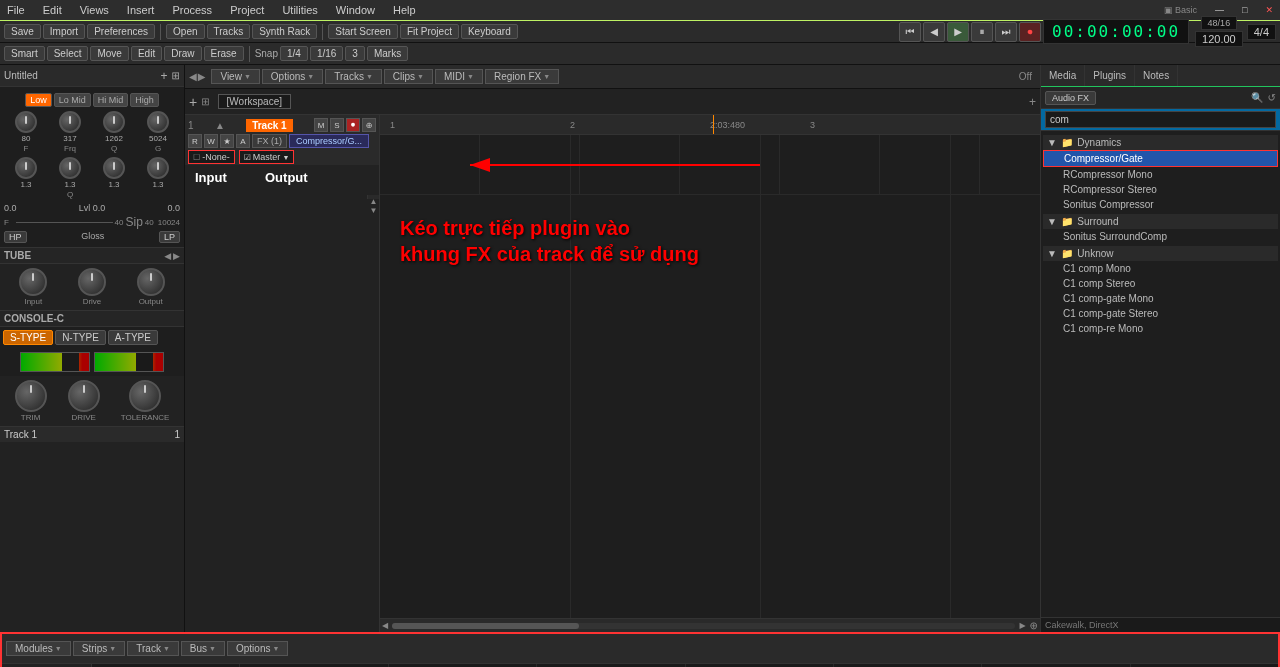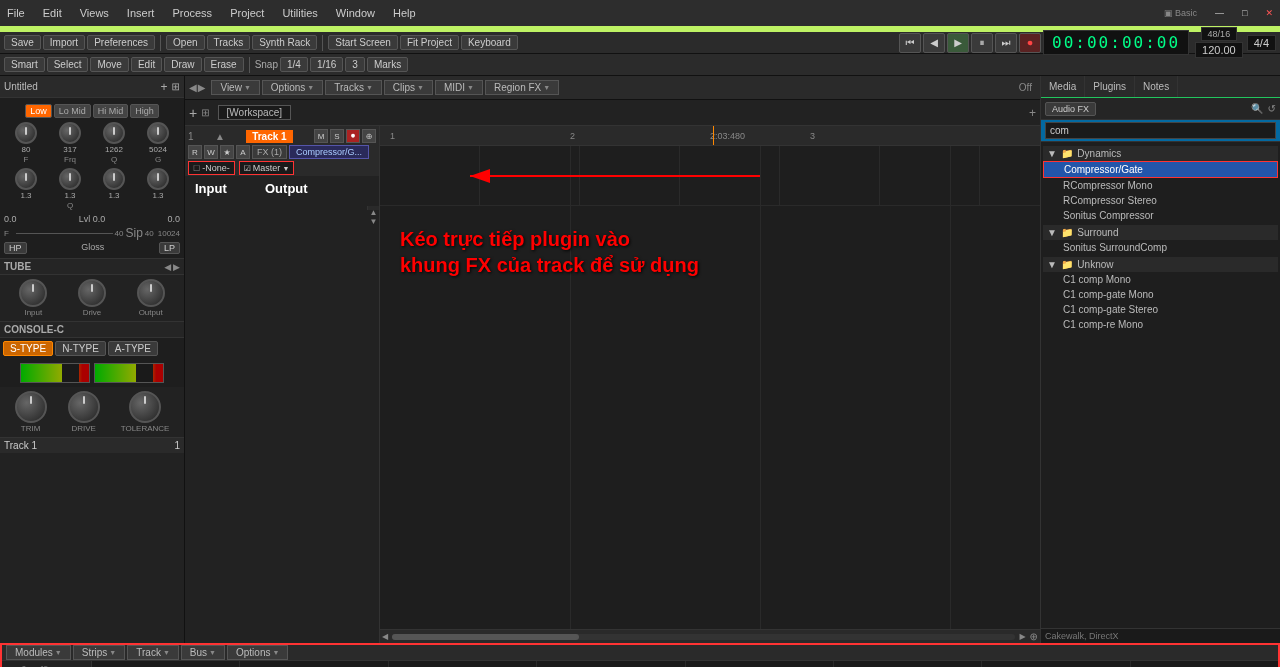--- a/index.html
+++ b/index.html
@@ -11,22 +11,22 @@
       font-size: 11px;
       color: #ccc;
       overflow: hidden;
     }
 
     
     #menu-bar {
       display: flex;
       align-items: center;
       background: #2d2d2d;
-      border-bottom: 6px solid #bef264;
-      height: 32px;
+      border-bottom: 1px solid #bef264;
+      height: 21px;
       padding: 0 4px;
       gap: 12px;
     }
     #menu-bar span {
       font-size: 11px;
       color: #ccc;
       cursor: pointer;
       padding: 0 3px;
     }
 
@@ -443,23 +443,23 @@
     #bottom-area {
       height: 285px;
       display: flex;
       flex-direction: column;
       border-top: 2px solid #ff3333;
       background: #1a1a1a;
     }
 
     #bottom-toolbar {
       display: flex;
-      align-items: flex-start;
+      align-items: center;
       background: #2a2a2a;
-      height: 16px;
+      height: 30px;
       border-bottom: 1px solid #333;
       padding: 0 4px;
       gap: 2px;
     }
 
     .bottom-tb-item {
       background: #3a3a3a;
       border: 1px solid #555;
       color: #bbb;
       padding: 1px 8px;
@@ -910,20 +910,21 @@
         <div class="fx-item">Sonitus SurroundComp</div>
       </div>
 
       <div class="fx-category">
         <div class="fx-category-header">
           <span>▼</span>
           <span>📁</span>
           <span>Unknow</span>
         </div>
         <div class="fx-item">C1 comp Mono</div>
+        <div class="fx-item">C1 comp Stereo</div>
         <div class="fx-item">C1 comp-gate Mono</div>
         <div class="fx-item">C1 comp-gate Stereo</div>
         <div class="fx-item">C1 comp-re Mono</div>
       </div>
     </div>
 
     <div style="background:#1a1a1a;border-top:1px solid #333;padding:2px 4px;font-size:9px;color:#777;">
       <span>Cakewalk, DirectX</span>
     </div>
   </div>

